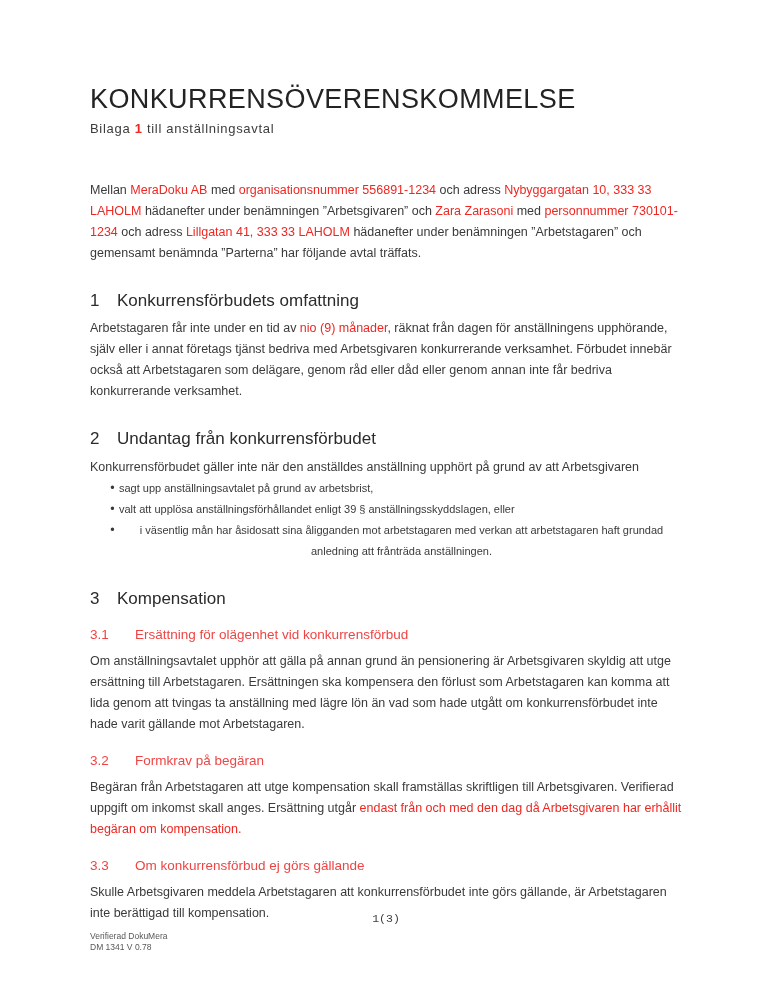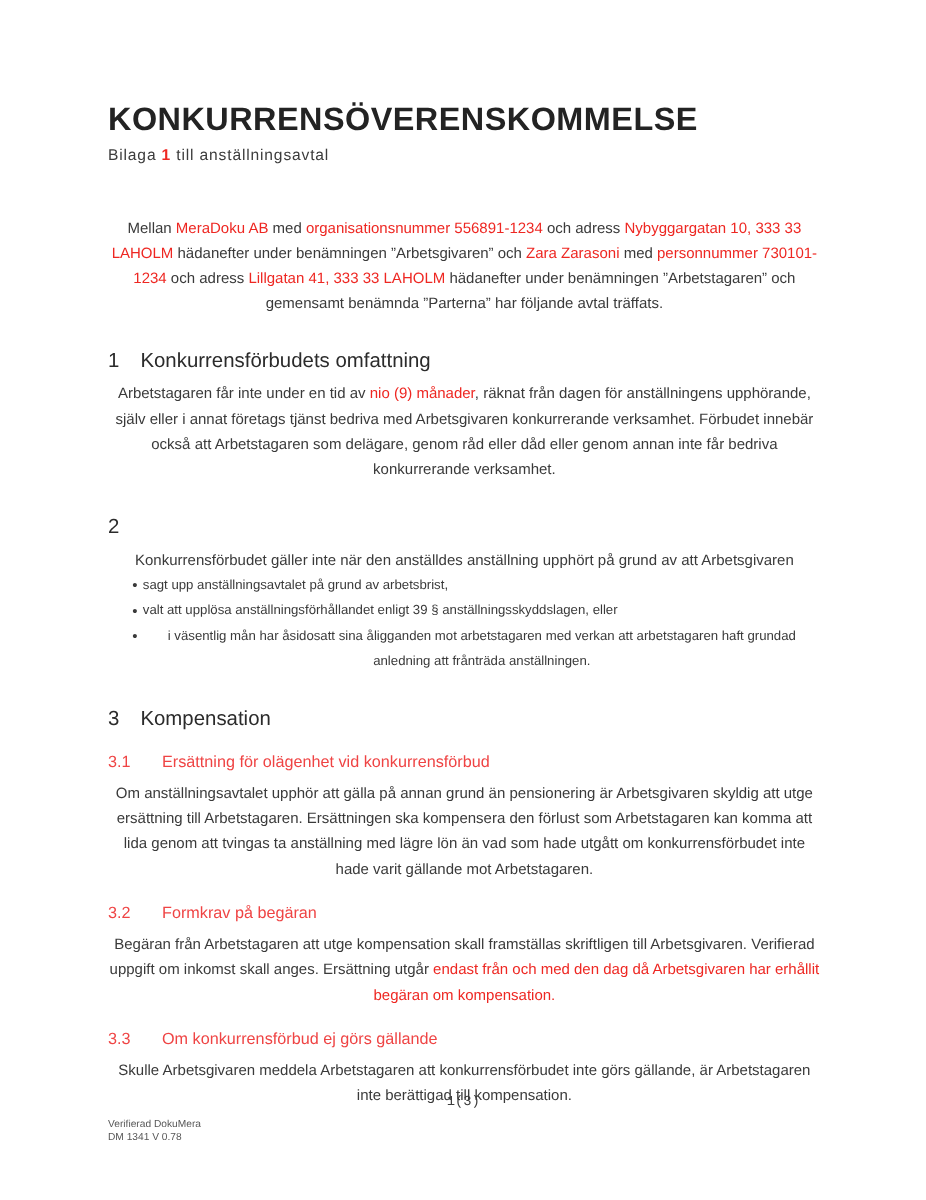--- a/index.html
+++ b/index.html
@@ -19,40 +19,39 @@
   }
   .content {
     position: absolute;
     left: 90px;
     right: 88px;
     top: 0;
   }
   h1.doc-title {
     margin: 84px 0 0 0;
     font-size: 27px;
-    font-weight: 700;
+    font-weight: 400;
     letter-spacing: 0.4px;
     color: #232323;
     line-height: 1.18;
   }
   p.doc-subtitle {
     margin: 5px 0 0 0;
     font-size: 13px;
     letter-spacing: 0.7px;
     color: #3c3c3c;
     font-weight: 300;
   }
   .red { color: var(--red); }
   .bold { font-weight: 700; }
   p.body {
     font-size: 12.5px;
     line-height: 21px;
     margin: 0;
     color: var(--body);
-    text-align: center;
   }
   p.intro { margin-top: 44px; }
   h2.sec {
     display: flex;
     font-size: 17px;
     font-weight: 400;
     color: #2b2b2b;
     margin: 27px 0 7px 0;
     line-height: 1.2;
   }
@@ -115,20 +114,21 @@
   <p class="body intro"><span>Mellan </span><span class="red">MeraDoku AB</span><span> med </span><span class="red">organisationsnummer 556891-1234</span><span> och adress </span><span class="red">Nybyggargatan 10, 333 33 LAHOLM</span><span> hädanefter under benämningen ”Arbetsgivaren” och </span><span class="red">Zara Zarasoni</span><span> med </span><span class="red">personnummer 730101-1234</span><span> och adress </span><span class="red">Lillgatan 41, 333 33 LAHOLM</span><span> hädanefter under benämningen ”Arbetstagaren” och gemensamt benämnda ”Parterna” har följande avtal träffats.</span></p>
 
   <h2 class="sec">
       <span class="num">1</span>
       <span>Konkurrensförbudets omfattning</span>
     </h2>
   <p class="body"><span>Arbetstagaren får inte under en tid av </span><span class="red">nio (9) månader</span><span>, räknat från dagen för anställningens upphörande, själv eller i annat företags tjänst bedriva med Arbetsgivaren konkurrerande verksamhet. Förbudet innebär också att Arbetstagaren som delägare, genom råd eller dåd eller genom annan inte får bedriva konkurrerande verksamhet.</span></p>
 
   <h2 class="sec">
       <span class="num">2</span>
+      <span>Undantag från konkurrensförbudet</span>
     </h2>
   <p class="body">Konkurrensförbudet gäller inte när den anställdes anställning upphört på grund av att Arbetsgivaren</p>
   <ul class="bullets">
     <li>
         <span>sagt upp anställningsavtalet på grund av arbetsbrist,</span>
       </li>
     <li>
         <span>valt att upplösa anställningsförhållandet enligt 39 § anställningsskyddslagen, eller</span>
       </li>
     <li>

